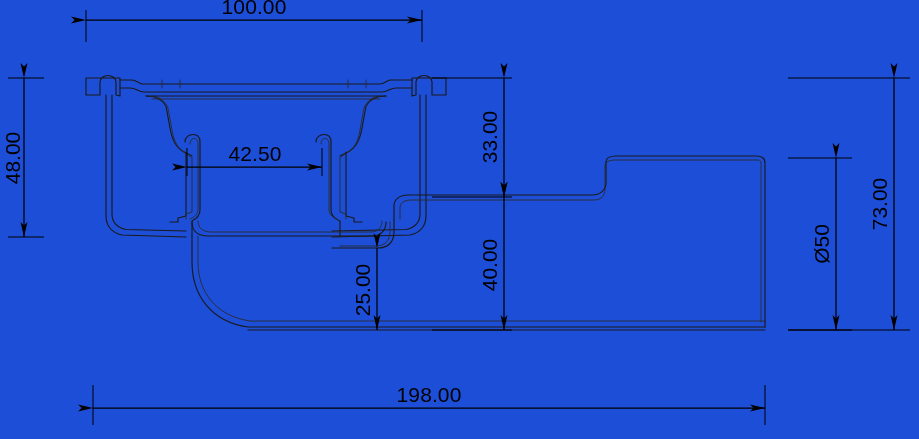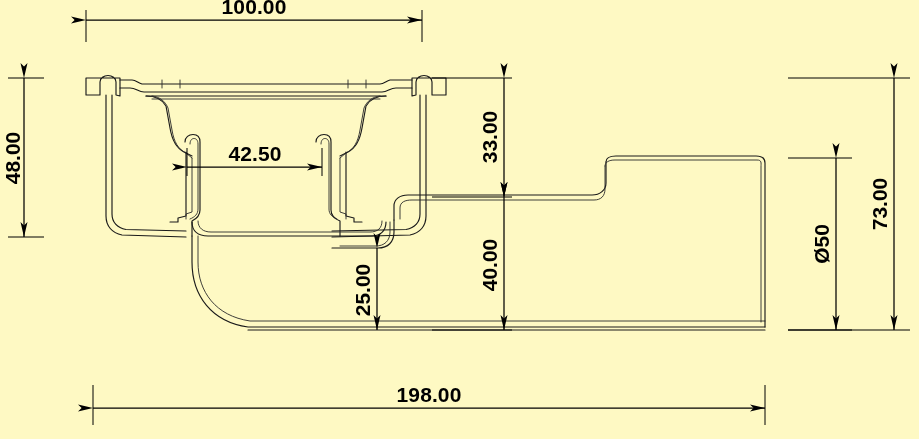--- a/index.html
+++ b/index.html
@@ -7,23 +7,22 @@
     padding: 0;
     background: #ffffff;
   }
   body {
     font-family: "Liberation Sans", sans-serif;
   }
   #drawing-root {
     position: relative;
     width: 919px;
     height: 439px;
-    background: #fef9c3;
+    background: #1d4ed8;
     overflow: hidden;
-    font-weight: bold;
   }
   svg#cad {
     display: block;
     width: 919px;
     height: 439px;
   }
   .obj {
     fill: none;
     stroke: #1a1a1a;
     stroke-width: 1.15;

